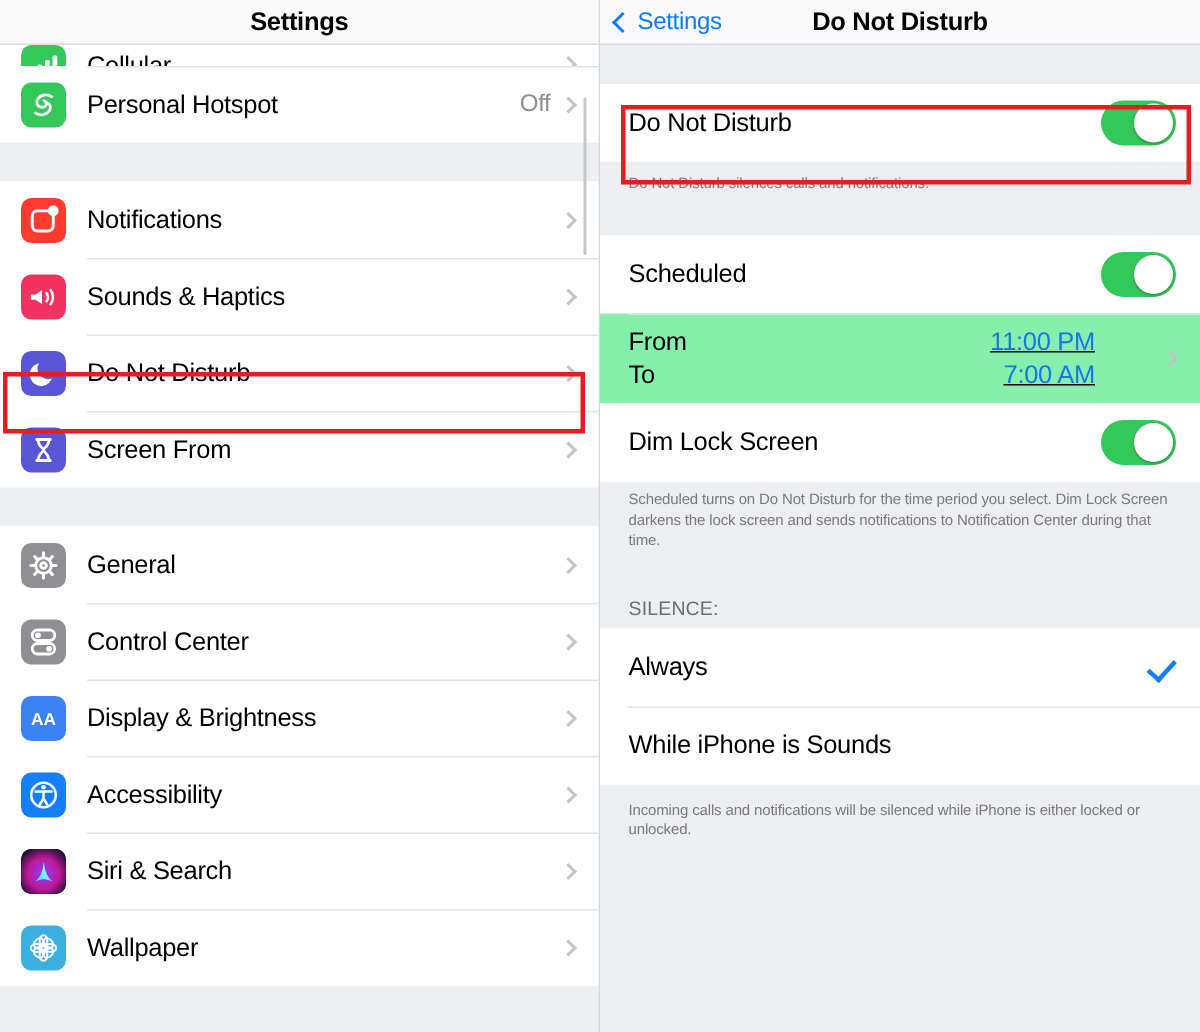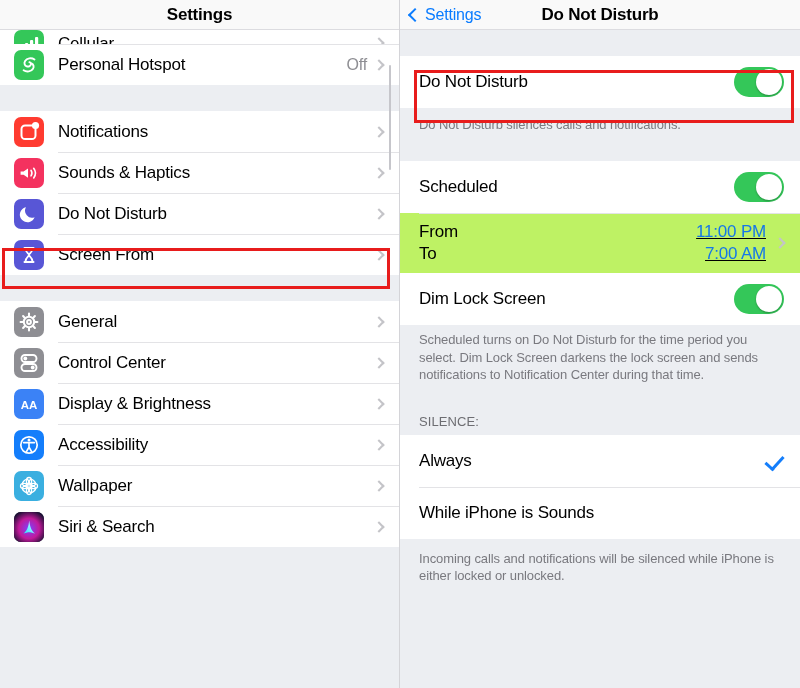--- a/index.html
+++ b/index.html
@@ -52,21 +52,21 @@
 
   
   .list-scroll { position: relative; height: 658px; background: #eceef2; }
   .group { background: #ffffff; }
   .gap { height: 26px; background: #eceef2; }
 
   .row {
     position: relative;
     display: flex;
     align-items: center;
-    height: 41px;
+    height: 51px;
     padding-left: 14px;
     background: #fff;
   }
   .row + .row::before {
     content: "";
     position: absolute;
     left: 58px; right: 0; top: 0;
     height: 1px;
     background: #e3e3e6;
   }
@@ -144,21 +144,21 @@
     padding: 0 16px 0 19px;
     background: #fff;
   }
   .r-row + .r-row::before {
     content:"";
     position:absolute; left:19px; right:0; top:0; height:1px;
     background:#e3e3e6;
   }
   .r-label { font-size: 17px; color:#000; letter-spacing:-0.2px; flex:1; }
   .r-note {
-    font-size: 13px;
+    font-size: 10px;
     color: #79797f;
     padding: 8px 19px 10px 19px;
     line-height: 1.33;
     background:#eceef2;
     letter-spacing: -0.1px;
   }
   .r-section-head {
     font-size: 13px;
     color: #6d6d72;
     padding: 7px 19px 6px 19px;
@@ -182,21 +182,22 @@
     background: #fff;
     box-shadow: 0 1px 2px rgba(0,0,0,.28);
   }
 
   
   .r-row-fromto {
     position: relative;
     display: flex; align-items: center;
     height: 60px;
     padding: 0 16px 0 19px;
-    background:#bef264;
+    background:#86efac;
+    gap:36px;
   }
   .r-row-fromto::before {
     content:"";
     position:absolute; left:19px; right:0; top:0; height:1px;
     background:#e3e3e6;
   }
   .ft-labels { display:flex; flex-direction:column; gap:3px; flex:1; }
   .ft-values { display:flex; flex-direction:column; gap:3px; align-items:flex-end; margin-right:10px;text-decoration:underline; }
   .ft-label { font-size:17px; color:#000; letter-spacing:-0.2px; line-height:1.08; }
   .ft-value { font-size:17px; color:#1577e8; letter-spacing:-0.2px; line-height:1.08; }
@@ -367,40 +368,20 @@
 
         <div class="row">
           <div class="row-icon ic-access">
             <svg class="icon-svg" viewBox="0 0 30 30" aria-hidden="true">
               <circle cx="15" cy="15" r="8.2" fill="none" stroke="#fff" stroke-width="1.7"></circle>
               <circle cx="15" cy="9.9" r="1.5" fill="#fff"></circle>
               <path d="M9.6 12.6h10.8M15 12.9v4.3M15 17.2l-2.6 4.4M15 17.2l2.6 4.4" stroke="#fff" stroke-width="1.7" stroke-linecap="round" fill="none"></path>
             </svg>
           </div>
           <span class="row-label">Accessibility</span>
-          <span class="chev"></span>
-        </div>
-
-        <div class="row">
-          <div class="row-icon ic-wall">
-            <svg class="icon-svg" viewBox="0 0 30 30" aria-hidden="true">
-              <g fill="none" stroke="#fff" stroke-width="1.35">
-                <circle cx="15" cy="15" r="2.5"></circle>
-                <ellipse cx="15" cy="10.2" rx="2.6" ry="3.7"></ellipse>
-                <ellipse cx="15" cy="19.8" rx="2.6" ry="3.7"></ellipse>
-                <ellipse cx="10.2" cy="15" rx="3.7" ry="2.6"></ellipse>
-                <ellipse cx="19.8" cy="15" rx="3.7" ry="2.6"></ellipse>
-                <ellipse cx="11.6" cy="11.6" rx="3.6" ry="2.4" transform="rotate(-45 11.6 11.6)"></ellipse>
-                <ellipse cx="18.4" cy="18.4" rx="3.6" ry="2.4" transform="rotate(-45 18.4 18.4)"></ellipse>
-                <ellipse cx="18.4" cy="11.6" rx="2.4" ry="3.6" transform="rotate(-45 18.4 11.6)"></ellipse>
-                <ellipse cx="11.6" cy="18.4" rx="2.4" ry="3.6" transform="rotate(-45 11.6 18.4)"></ellipse>
-              </g>
-            </svg>
-          </div>
-          <span class="row-label">Wallpaper</span>
           <span class="chev"></span>
         </div>
 
         <div class="row">
           <div class="row-icon ic-siri">
             <svg class="icon-svg" viewBox="0 0 30 30" aria-hidden="true">
               <defs>
                 <radialGradient id="sirig" cx="50%" cy="55%" r="62%">
                   <stop offset="0%" stop-color="#7d41ff"></stop>
                   <stop offset="55%" stop-color="#c2199a"></stop>
@@ -411,20 +392,40 @@
                   <stop offset="100%" stop-color="#e8f8ff"></stop>
                 </linearGradient>
               </defs>
               <rect x="0" y="0" width="30" height="30" fill="url(#sirig)"></rect>
               <path d="M9.5 21.5 C13 19 14.5 15 15.2 8.5 C16 15 17.5 19 21 21.5 C18 20.5 16.2 20.2 15.2 20.2 C14.2 20.2 12.5 20.5 9.5 21.5 Z" fill="url(#sirib)"></path>
             </svg>
           </div>
           <span class="row-label">Siri &amp; Search</span>
           <span class="chev"></span>
         </div>
+
+        <div class="row">
+          <div class="row-icon ic-wall">
+            <svg class="icon-svg" viewBox="0 0 30 30" aria-hidden="true">
+              <g fill="none" stroke="#fff" stroke-width="1.35">
+                <circle cx="15" cy="15" r="2.5"></circle>
+                <ellipse cx="15" cy="10.2" rx="2.6" ry="3.7"></ellipse>
+                <ellipse cx="15" cy="19.8" rx="2.6" ry="3.7"></ellipse>
+                <ellipse cx="10.2" cy="15" rx="3.7" ry="2.6"></ellipse>
+                <ellipse cx="19.8" cy="15" rx="3.7" ry="2.6"></ellipse>
+                <ellipse cx="11.6" cy="11.6" rx="3.6" ry="2.4" transform="rotate(-45 11.6 11.6)"></ellipse>
+                <ellipse cx="18.4" cy="18.4" rx="3.6" ry="2.4" transform="rotate(-45 18.4 18.4)"></ellipse>
+                <ellipse cx="18.4" cy="11.6" rx="2.4" ry="3.6" transform="rotate(-45 18.4 11.6)"></ellipse>
+                <ellipse cx="11.6" cy="18.4" rx="2.4" ry="3.6" transform="rotate(-45 11.6 18.4)"></ellipse>
+              </g>
+            </svg>
+          </div>
+          <span class="row-label">Wallpaper</span>
+          <span class="chev"></span>
+        </div>
       </div>
 
       <div class="scrollbar"></div>
     </div>
   </div>
 
   <div class="panel panel-right">
 
     <div class="navbar">
       <div class="nav-back">

